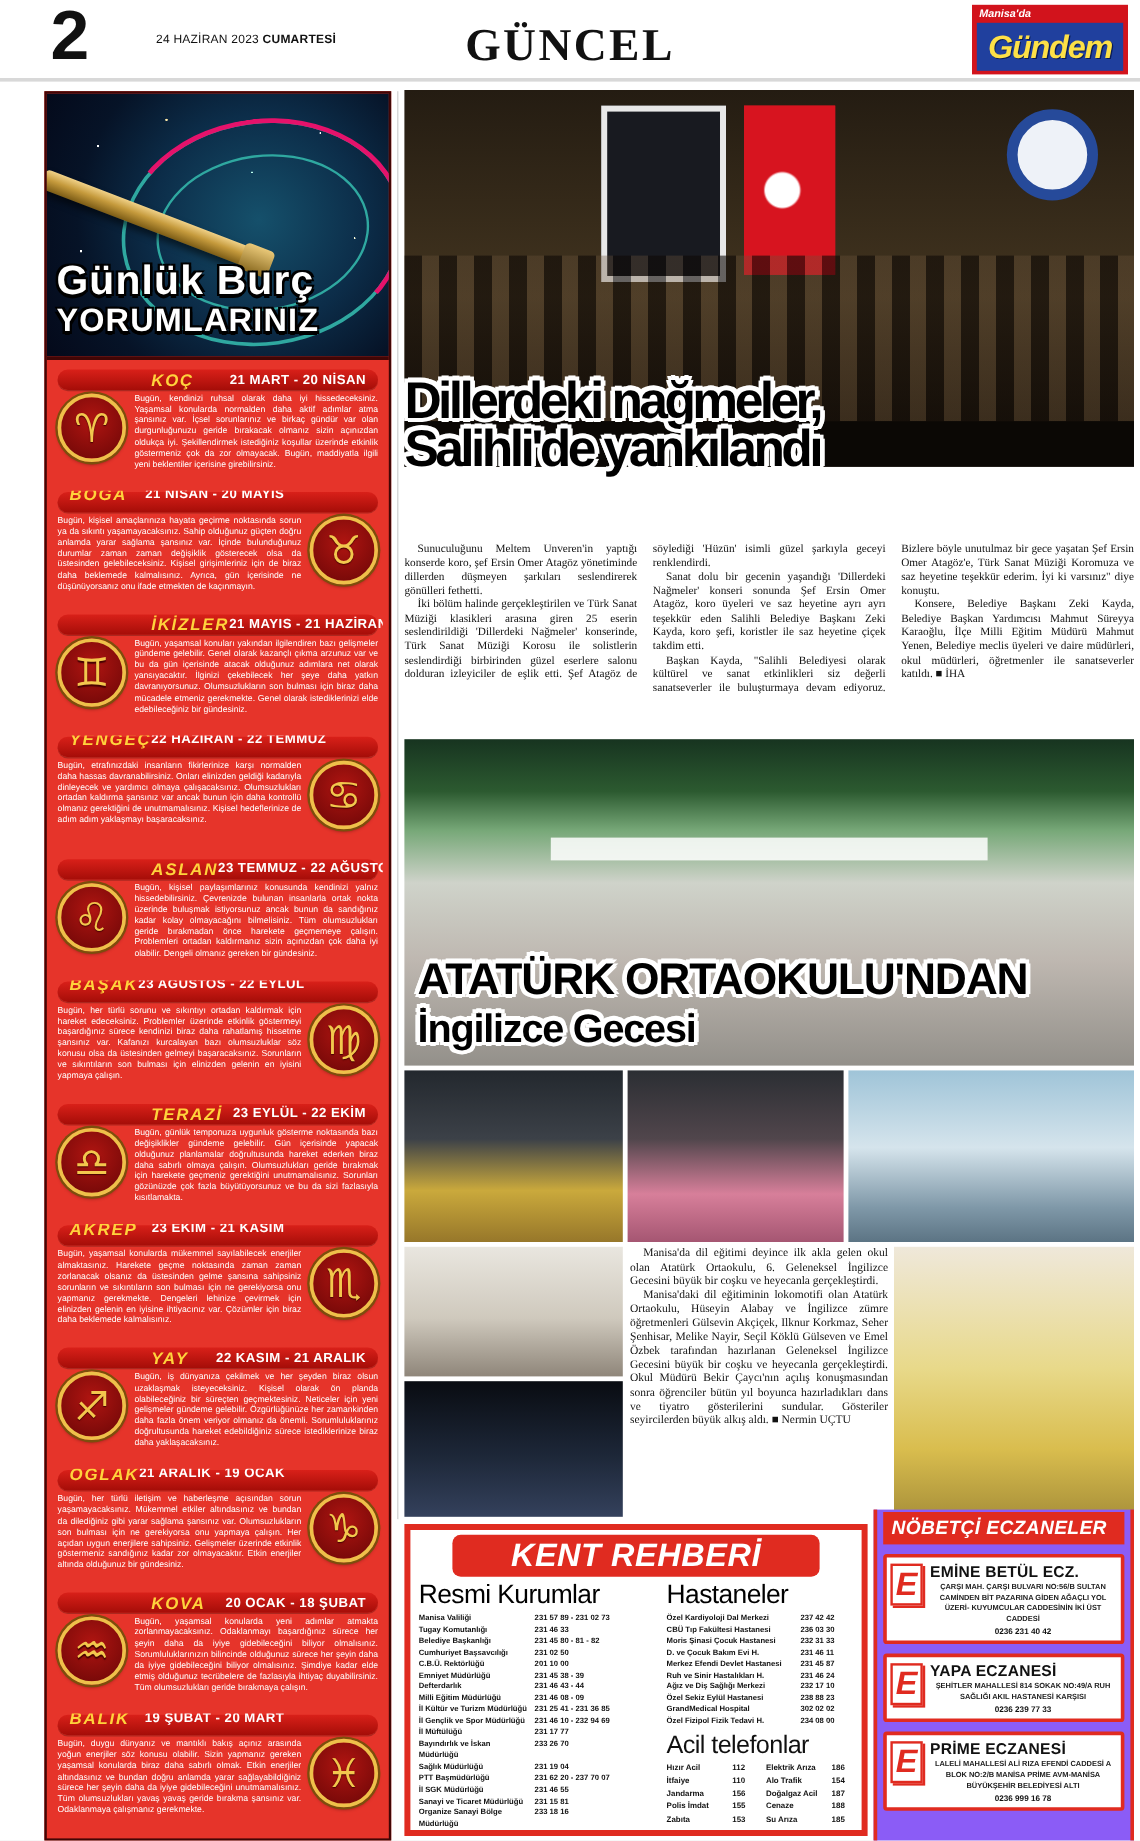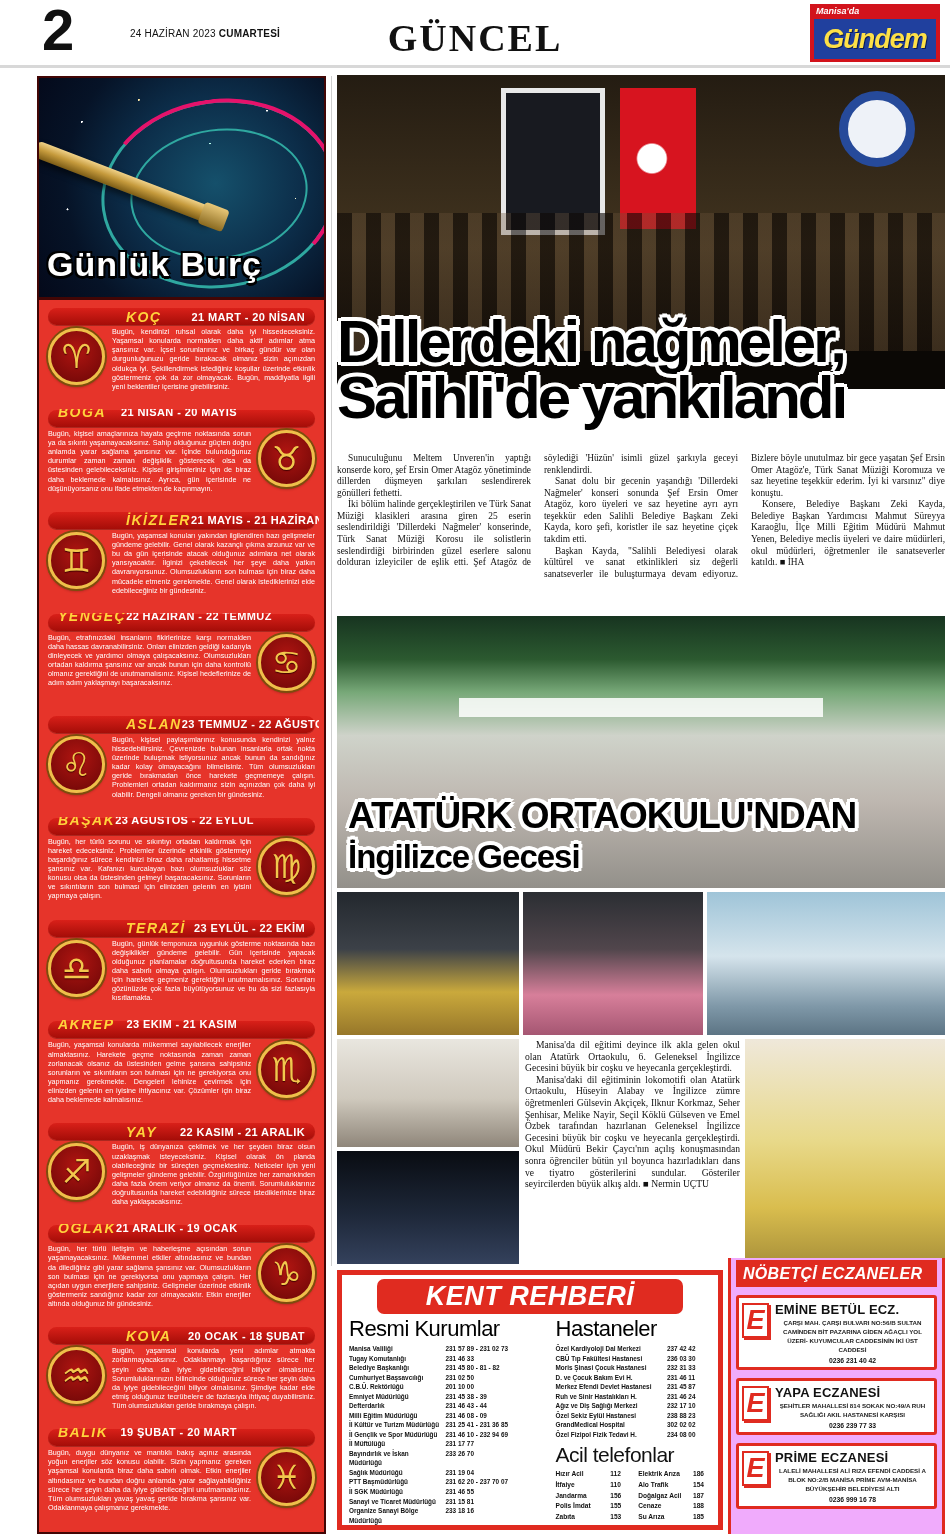--- a/index.html
+++ b/index.html
@@ -91,21 +91,21 @@
             background:linear-gradient(180deg,#9fc4d8 0%,#d5e4ec 45%,#7f98a8 80%,#5c7484 100%); }
   #photo6 { left:337px; top:1039px; width:182px; height:108px;
             background:linear-gradient(180deg,#e9e6df 0%,#cfc9bd 55%,#8f867a 100%); }
   #photo7 { left:337px; top:1151px; width:182px; height:113px;
             background:linear-gradient(180deg,#090c12 0%,#1d2738 55%,#34415c 100%); }
   #photo8 { left:745px; top:1039px; width:200px; height:225px;
             background:linear-gradient(180deg,#efe8da 0%,#e8d98a 45%,#d9bd4e 75%,#a9913a 100%); }
 
   
   .headline1 { position:absolute; left:337px; top:314px; width:612px; font-weight:bold; color:#000;
-               font-size:60px; line-height:.94; letter-spacing:-3px; white-space:nowrap;
+               font-size:43px; line-height:.94; letter-spacing:-3px; white-space:nowrap;
                text-shadow:-3px -3px 0 #fff,3px -3px 0 #fff,-3px 3px 0 #fff,3px 3px 0 #fff,
                            -4px 0 0 #fff,4px 0 0 #fff,0 -4px 0 #fff,0 4px 0 #fff; }
   .headline1 span { display:block; }
   .article1 { position:absolute; left:337px; top:453px; width:608px; height:166px;
               column-count:3; column-gap:13px; font-family:"Liberation Serif",serif;
               font-size:9.4px; line-height:1.23; text-align:justify; overflow:hidden; }
   .a-par { margin:0; text-indent:11px; }
 
   
   .headline2 { position:absolute; left:348px; top:797px; width:592px; font-weight:bold; color:#000; line-height:1;
@@ -133,21 +133,21 @@
   .dir-phone { width:86px; }
   .kc-right .dir-phone { width:44px; text-align:left; }
   .acil-heading { font-size:21px; letter-spacing:-.5px; margin:4px 0 2px; font-weight:normal; }
   .acil-cols { display:flex; gap:10px; }
   .acil-col { flex:1; }
   .acil-row { display:flex; font-size:6.6px; line-height:1.62; font-weight:bold; }
   .acil-row .an { flex:1; } .acil-row .anum { width:18px; }
 
   
   .ecz { position:absolute; left:728px; top:1258px; width:217px; height:276px;
-         border-left:3px solid #e02b20; border-right:3px solid #e02b20; padding:0 5px; background:#f0abfc; }
+         border-left:3px solid #e02b20; border-right:3px solid #e02b20; padding:0 5px; background:#8b5cf6; }
   .ecz-banner { height:27px; margin-top:2px; background:#e02b20; color:#fff; font-weight:bold; font-style:italic;
                 font-size:16px; letter-spacing:.3px; display:flex; align-items:center; padding-left:7px; }
   .ecz-box { position:relative; margin-top:8px; border:3px solid #e02b20; border-radius:3px;
              padding:3px 4px 3px 36px; background:#fff; }
   .ecz-logo { position:absolute; left:3px; top:5px; width:27px; height:35px; background:#fff;
               border:2px solid #e02b20; color:#e02b20; font-weight:bold; font-size:27px; font-style:italic;
               display:flex; align-items:center; justify-content:center;
               box-shadow:2px 2px 0 #e02b20; }
   .ecz-name { text-align:left; font-weight:bold; font-size:13px; letter-spacing:.2px; margin:1px 0 2px; }
   .ecz-addr { text-align:center; font-size:6.2px; line-height:1.45; font-weight:bold; color:#222; }
@@ -172,20 +172,21 @@
   </div>
 
   <div class="vrule"></div>
 
   <div class="astro">
     <div class="astro-hero">
       <div class="wheel"></div>
       <div class="scope"></div>
       <div class="astro-title">
         <div class="at1">Günlük Burç</div>
+        <div class="at2">YORUMLARINIZ</div>
       </div>
     </div>
     <div class="zodiac-list" id="zodiac-list">
         <div class="z-entry">
           <div class="z-head">
             <span class="z-name">KOÇ</span>
             <span class="z-dates">21 MART - 20 NİSAN</span>
           </div>
           <div class="z-body">
             <div class="z-icon">

